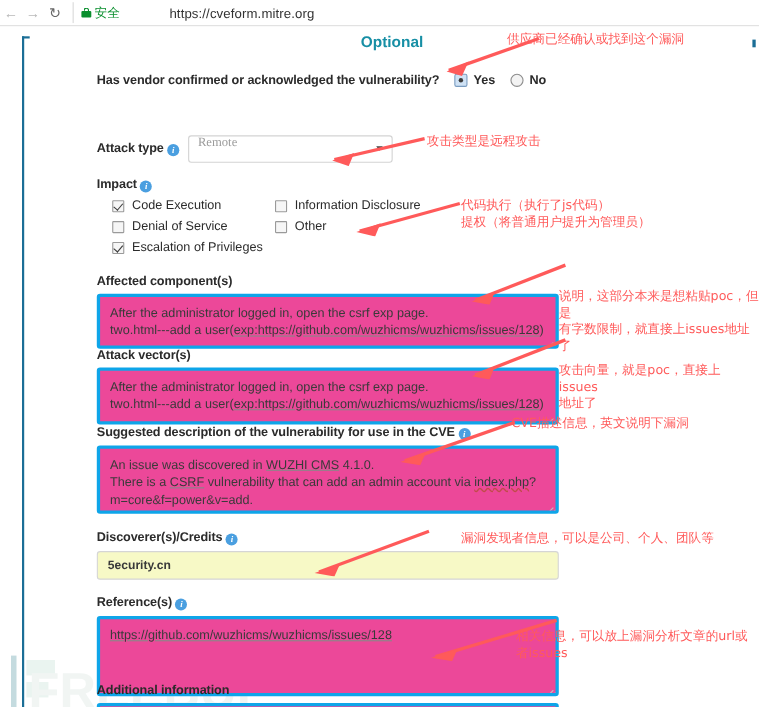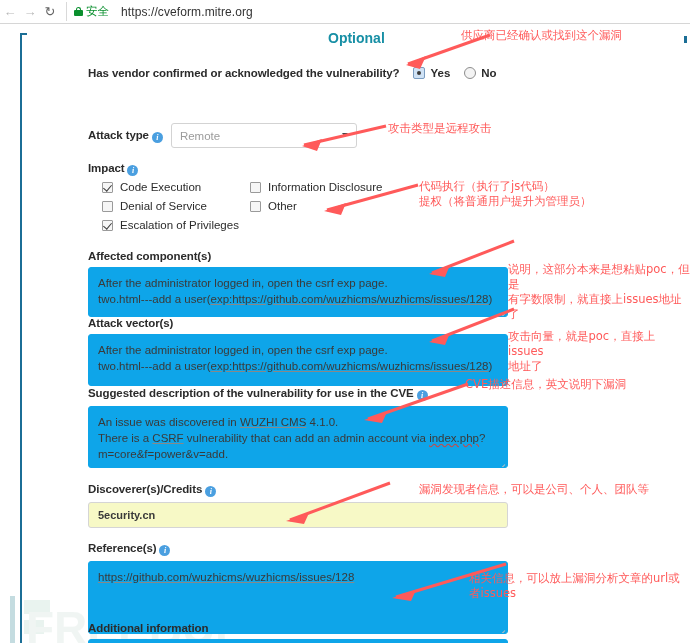--- a/index.html
+++ b/index.html
@@ -72,20 +72,21 @@
   }
   #url-sep {
     color: #cfcfcf;
     margin-right: 6px;
     font-size: 12px;
   }
   #url-text {
     color: #333;
     font-size: 12px;
     letter-spacing: 0.1px;
+    margin-left: 33px;
   }
 
   
   #page {
     position: absolute;
     left: 0; top: 24px;
     width: 690px; height: 619px;
     background: #ffffff;
   }
 
@@ -195,24 +196,24 @@
     align-items: center;
   }
   #attack-type-row .field-label { margin-right: 8px; }
   .select-box {
     width: 186px;
     height: 25px;
     border: 1px solid #d3d3d3;
     border-radius: 3px;
     background: #ffffff;
     display: flex;
-    align-items: center;
     padding: 0 8px;
     box-sizing: border-box;
     position: relative;
+    font-family: Liberation Serif, serif;
   }
   .select-value {
     font-size: 11.5px;
     color: #9b9b9b;
   }
   .select-caret {
     position: absolute;
     right: 8px; top: 9px;
     width: 0; height: 0;
     border-left: 3.5px solid transparent;
@@ -257,23 +258,23 @@
   }
   .cb-label {
     font-size: 11.5px;
     color: #2b2b2b;
   }
 
   
   .section { position: absolute; left: 0; width: 420px; }
   .textarea-box {
     margin-top: 5px;
-    border: 1px solid #0ea5e9;
+    border: 3px solid #0ea5e9;
     border-radius: 3px;
-    background: #0ea5e9;
+    background: #ec4899;
     padding: 7px 9px;
     box-sizing: border-box;
     position: relative;
     font-size: 11.5px;
     color: #3a3a3a;
     line-height: 16px;
     overflow: hidden;
   }
   .textarea-box .resize {
     position: absolute;

